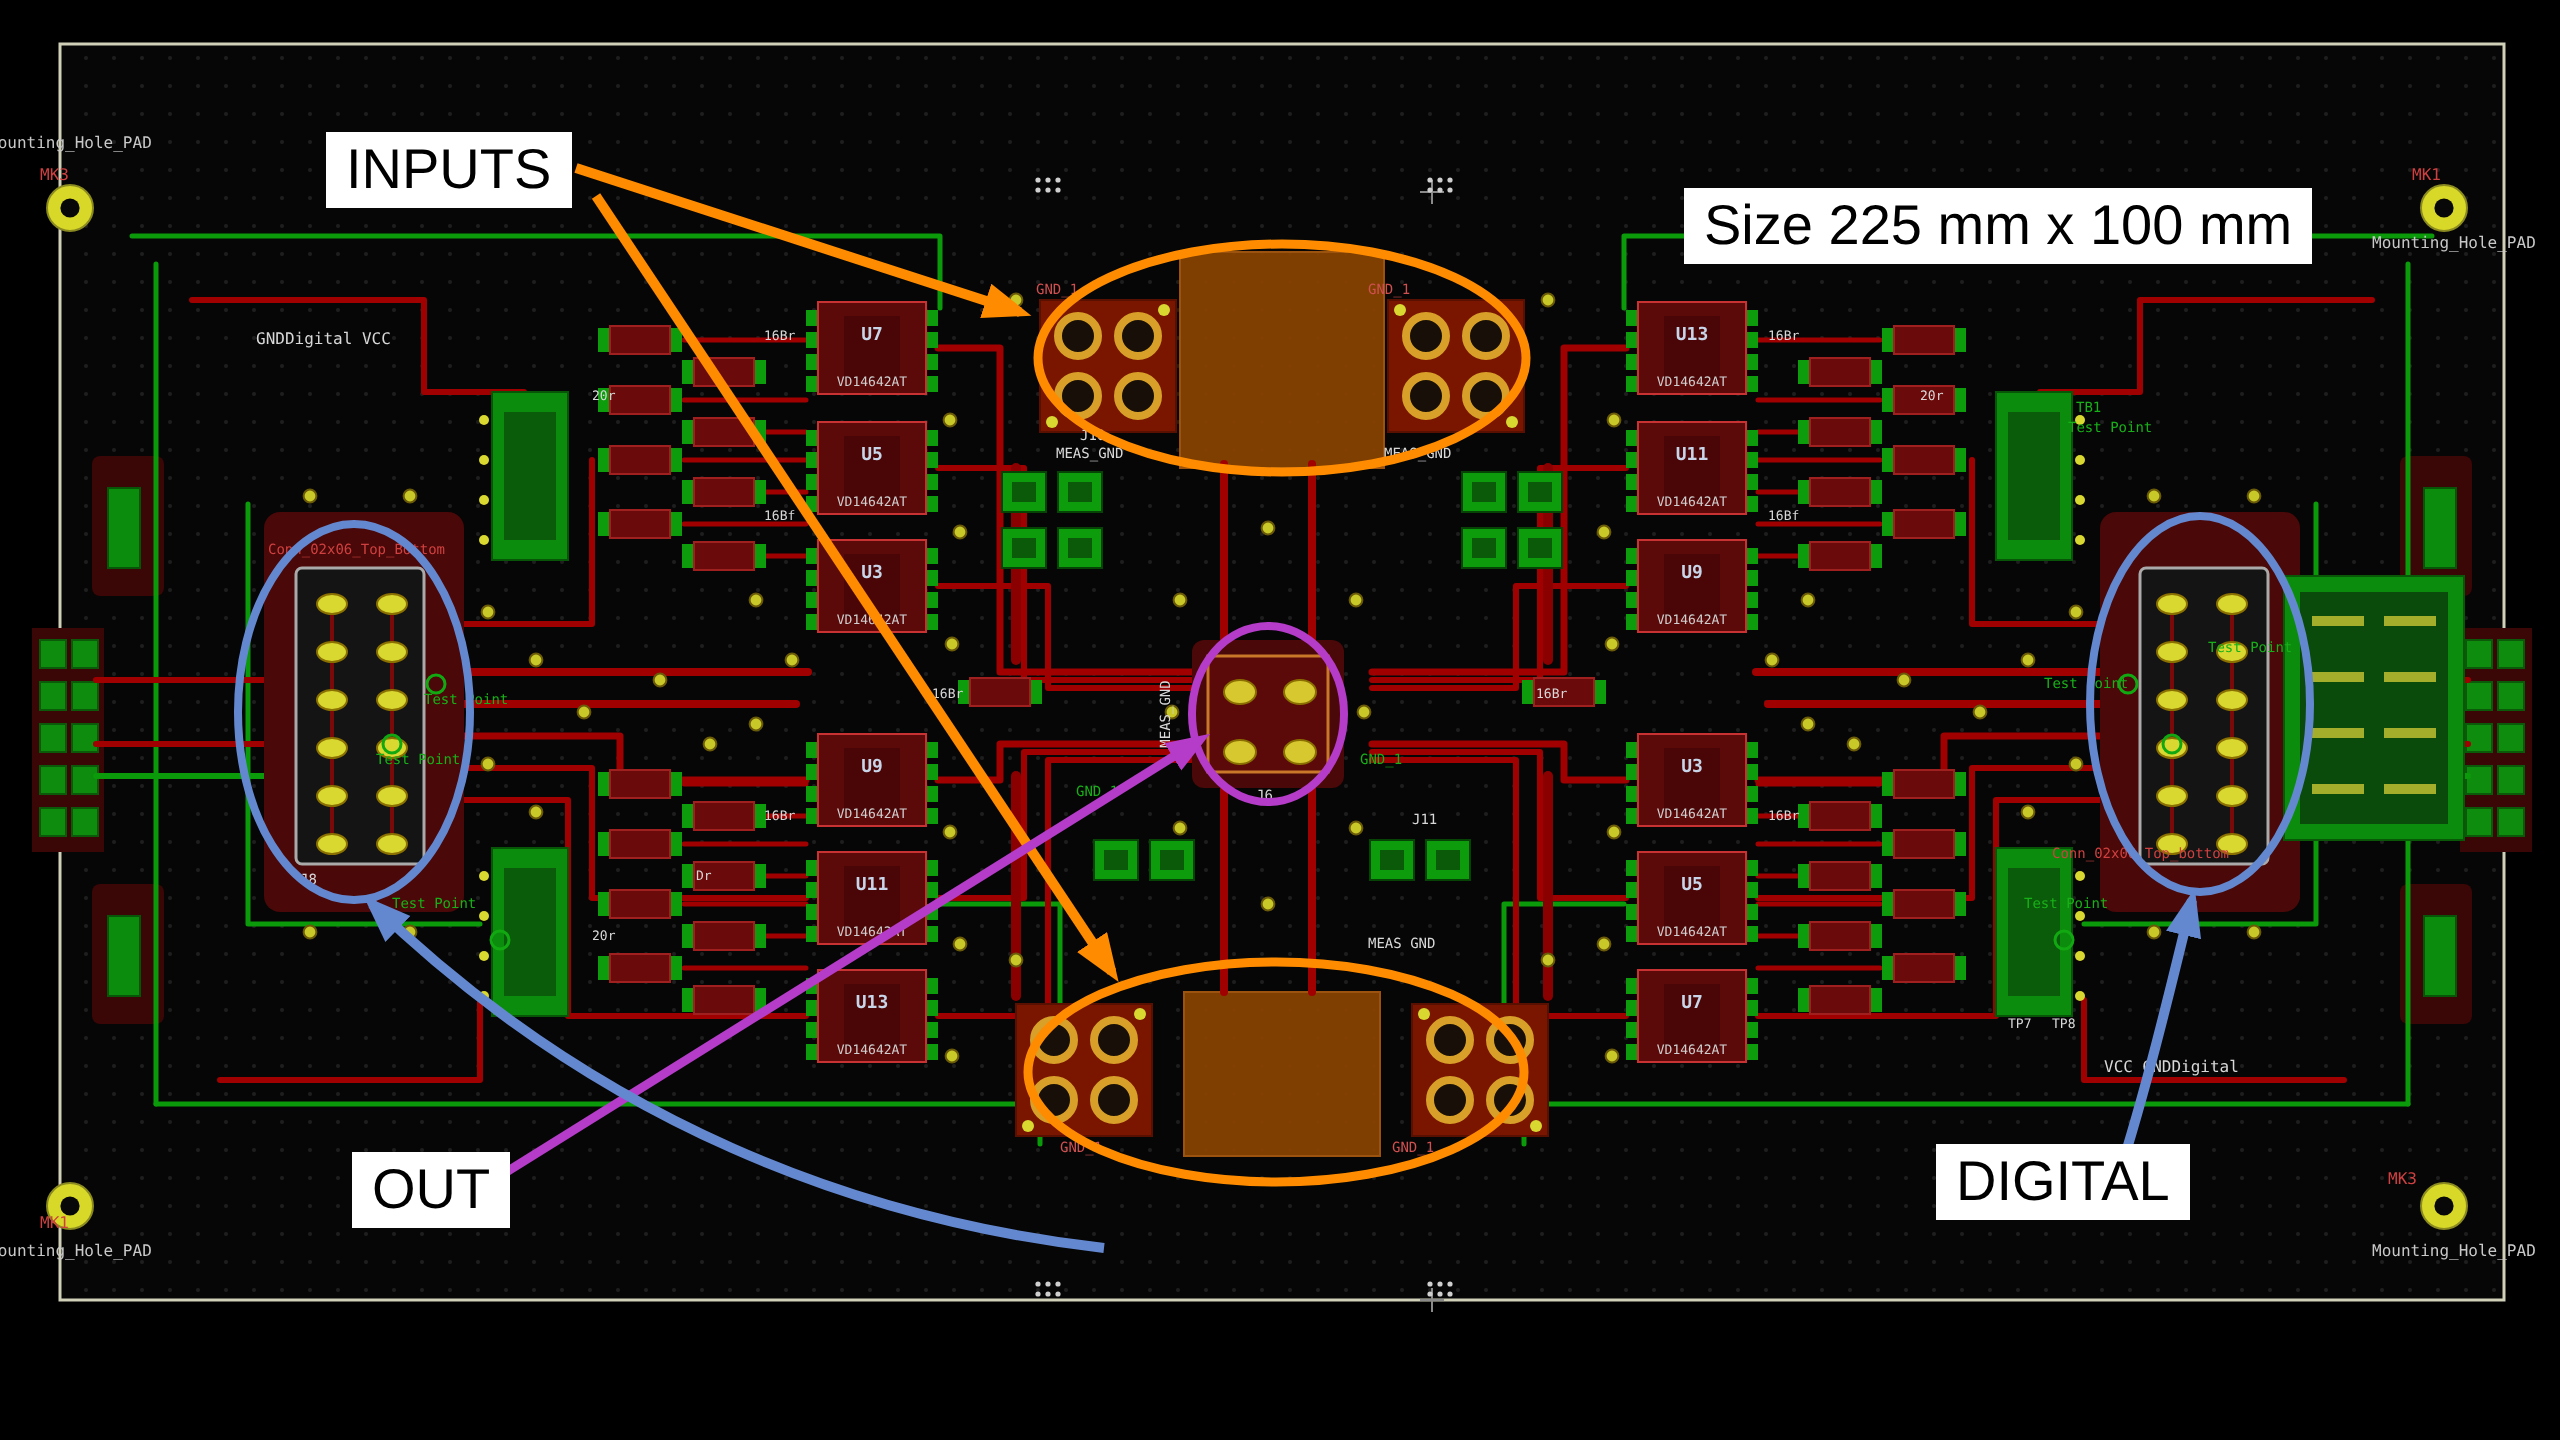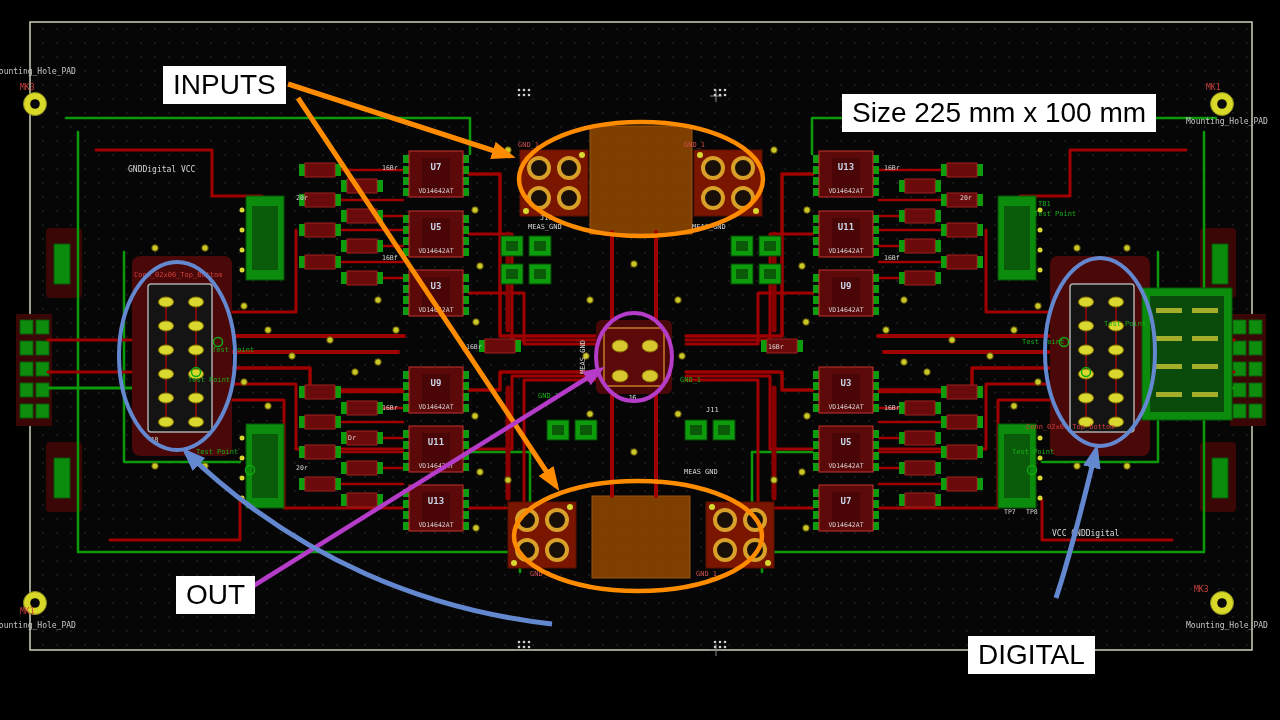--- a/index.html
+++ b/index.html
@@ -400,15 +400,15 @@
     <path d="M298 98 L556 486" stroke="#ff8c00" stroke-width="5" marker-end="url(#mO)"></path>
     <path d="M250 588 L600 370" stroke="#b43cc8" stroke-width="4.5" marker-end="url(#mP)"></path>
     <path d="M552 624 C430 610 300 562 186 452" stroke="#6488d0" stroke-width="5" marker-end="url(#mB)"></path>
     <path d="M1056 598 C1070 556 1082 508 1096 450" stroke="#6488d0" stroke-width="5" marker-end="url(#mB)"></path>
   </g>
 </svg>
 
 <div class="callout" style="left:163px;top:66px;">INPUTS</div>
 <div class="callout" style="left:842px;top:94px;">Size 225 mm x 100 mm</div>
 <div class="callout" style="left:176px;top:576px;">OUT</div>
-<div class="callout" style="left:968px;top:636px;">DIGITAL</div>
+<div class="callout" style="left:968px;top:572px;">DIGITAL</div>
 
 </div>
 
 </body></html>

